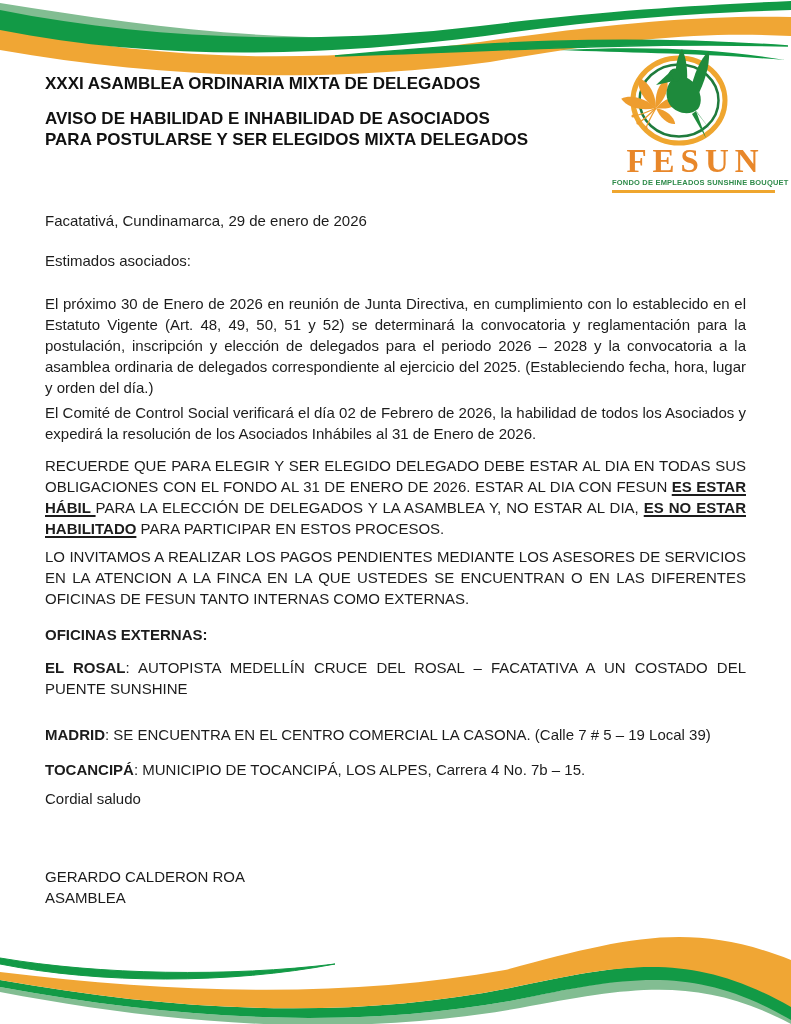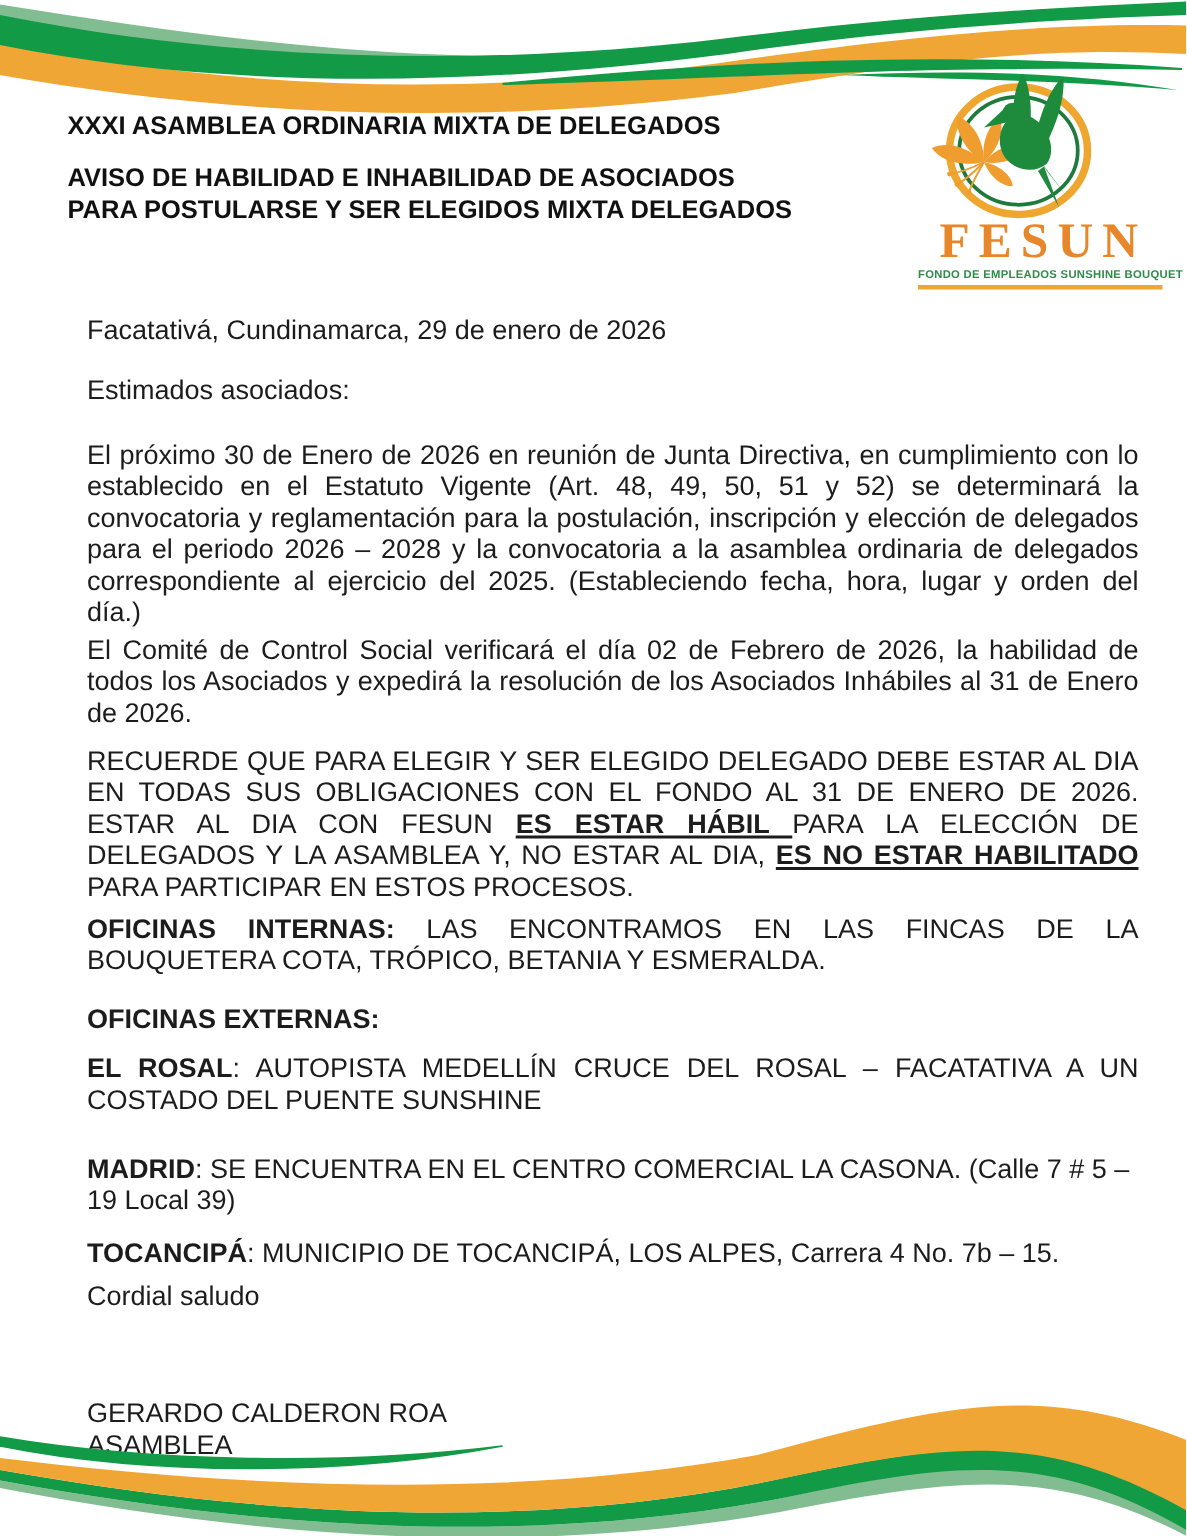--- a/index.html
+++ b/index.html
@@ -31,21 +31,21 @@
     color:#E8872A;white-space:nowrap;
   }
   .logo-tagline{
     margin-top:4px;font-size:7.5px;font-weight:bold;letter-spacing:0.2px;
     color:#2E8B4A;white-space:nowrap;
   }
   .logo-rule{margin-top:3px;height:2.5px;background:#EFA62F;}
 
   .body{
     position:absolute;left:45px;top:210px;width:701px;
-    font-size:18px;line-height:21px;margin-left:13px;
+    font-size:15px;line-height:21px;
   }
   .body p{margin:0;}
   .jst{text-align:justify;}
   .p-date{margin-bottom:19px !important;}
   .p-salutation{margin-bottom:22px !important;}
   .p-1{margin-bottom:4px !important;}
   .p-2{margin-bottom:11px !important;}
   .p-reminder{margin-bottom:7px !important;}
   .p-4{margin-bottom:15px !important;}
   .p-internal{margin-bottom:18px !important;}
@@ -118,21 +118,21 @@
     <div class="logo-tagline">FONDO DE EMPLEADOS SUNSHINE BOUQUET</div>
     <div class="logo-rule"></div>
   </div>
 
   <div class="body">
     <p class="p-date">Facatativá, Cundinamarca, 29 de enero de 2026</p>
     <p class="p-salutation">Estimados asociados:</p>
     <p class="p-1 jst">El próximo 30 de Enero de 2026 en reunión de Junta Directiva, en cumplimiento con lo establecido en el Estatuto Vigente (Art. 48, 49, 50, 51 y 52) se determinará la convocatoria y reglamentación para la postulación, inscripción y elección de delegados para el periodo 2026 – 2028 y la convocatoria a la asamblea ordinaria de delegados correspondiente al ejercicio del 2025. (Estableciendo fecha, hora, lugar y orden del día.)</p>
     <p class="p-2 jst">El Comité de Control Social verificará el día 02 de Febrero de 2026, la habilidad de todos los Asociados y expedirá la resolución de los Asociados Inhábiles al 31 de Enero de 2026.</p>
     <p class="p-reminder jst"><span>RECUERDE QUE PARA ELEGIR Y SER ELEGIDO DELEGADO DEBE ESTAR AL DIA EN TODAS SUS OBLIGACIONES CON EL FONDO AL 31 DE ENERO DE 2026. ESTAR AL DIA CON FESUN </span><span class="emph">ES ESTAR HÁBIL </span><span>PARA LA ELECCIÓN DE DELEGADOS Y LA ASAMBLEA Y, NO ESTAR AL DIA, </span><span class="emph">ES NO ESTAR HABILITADO</span><span> PARA PARTICIPAR EN ESTOS PROCESOS.</span></p>
-    <p class="p-internal jst"><span class="b">OFICINAS INTERNAS:</span><span> LAS ENCONTRAMOS EN LAS FINCAS DE LA BOUQUETERA COTA, TRÓPICO, BETANIA Y ESMERALDA.</span></p>
+    <p class="p-4 jst">LO INVITAMOS A REALIZAR LOS PAGOS PENDIENTES MEDIANTE LOS ASESORES DE SERVICIOS EN LA ATENCION A LA FINCA EN LA QUE USTEDES SE ENCUENTRAN O EN LAS DIFERENTES OFICINAS DE FESUN TANTO INTERNAS COMO EXTERNAS.</p>
     <p class="p-external b">OFICINAS EXTERNAS:</p>
     <p class="p-rosal jst"><span class="b">EL ROSAL</span><span>: AUTOPISTA MEDELLÍN CRUCE DEL ROSAL – FACATATIVA A UN COSTADO DEL PUENTE SUNSHINE</span></p>
     <p class="p-madrid"><span class="b">MADRID</span><span>: SE ENCUENTRA EN EL CENTRO COMERCIAL LA CASONA. (Calle 7 # 5 – 19 Local 39)</span></p>
     <p class="p-toc"><span class="b">TOCANCIPÁ</span><span>:  MUNICIPIO DE TOCANCIPÁ, LOS ALPES, Carrera 4 No. 7b – 15.</span></p>
     <p class="p-closing">Cordial saludo</p>
     <div class="signature">
       <div>GERARDO CALDERON ROA</div>
       <div>ASAMBLEA</div>
     </div>
   </div>

